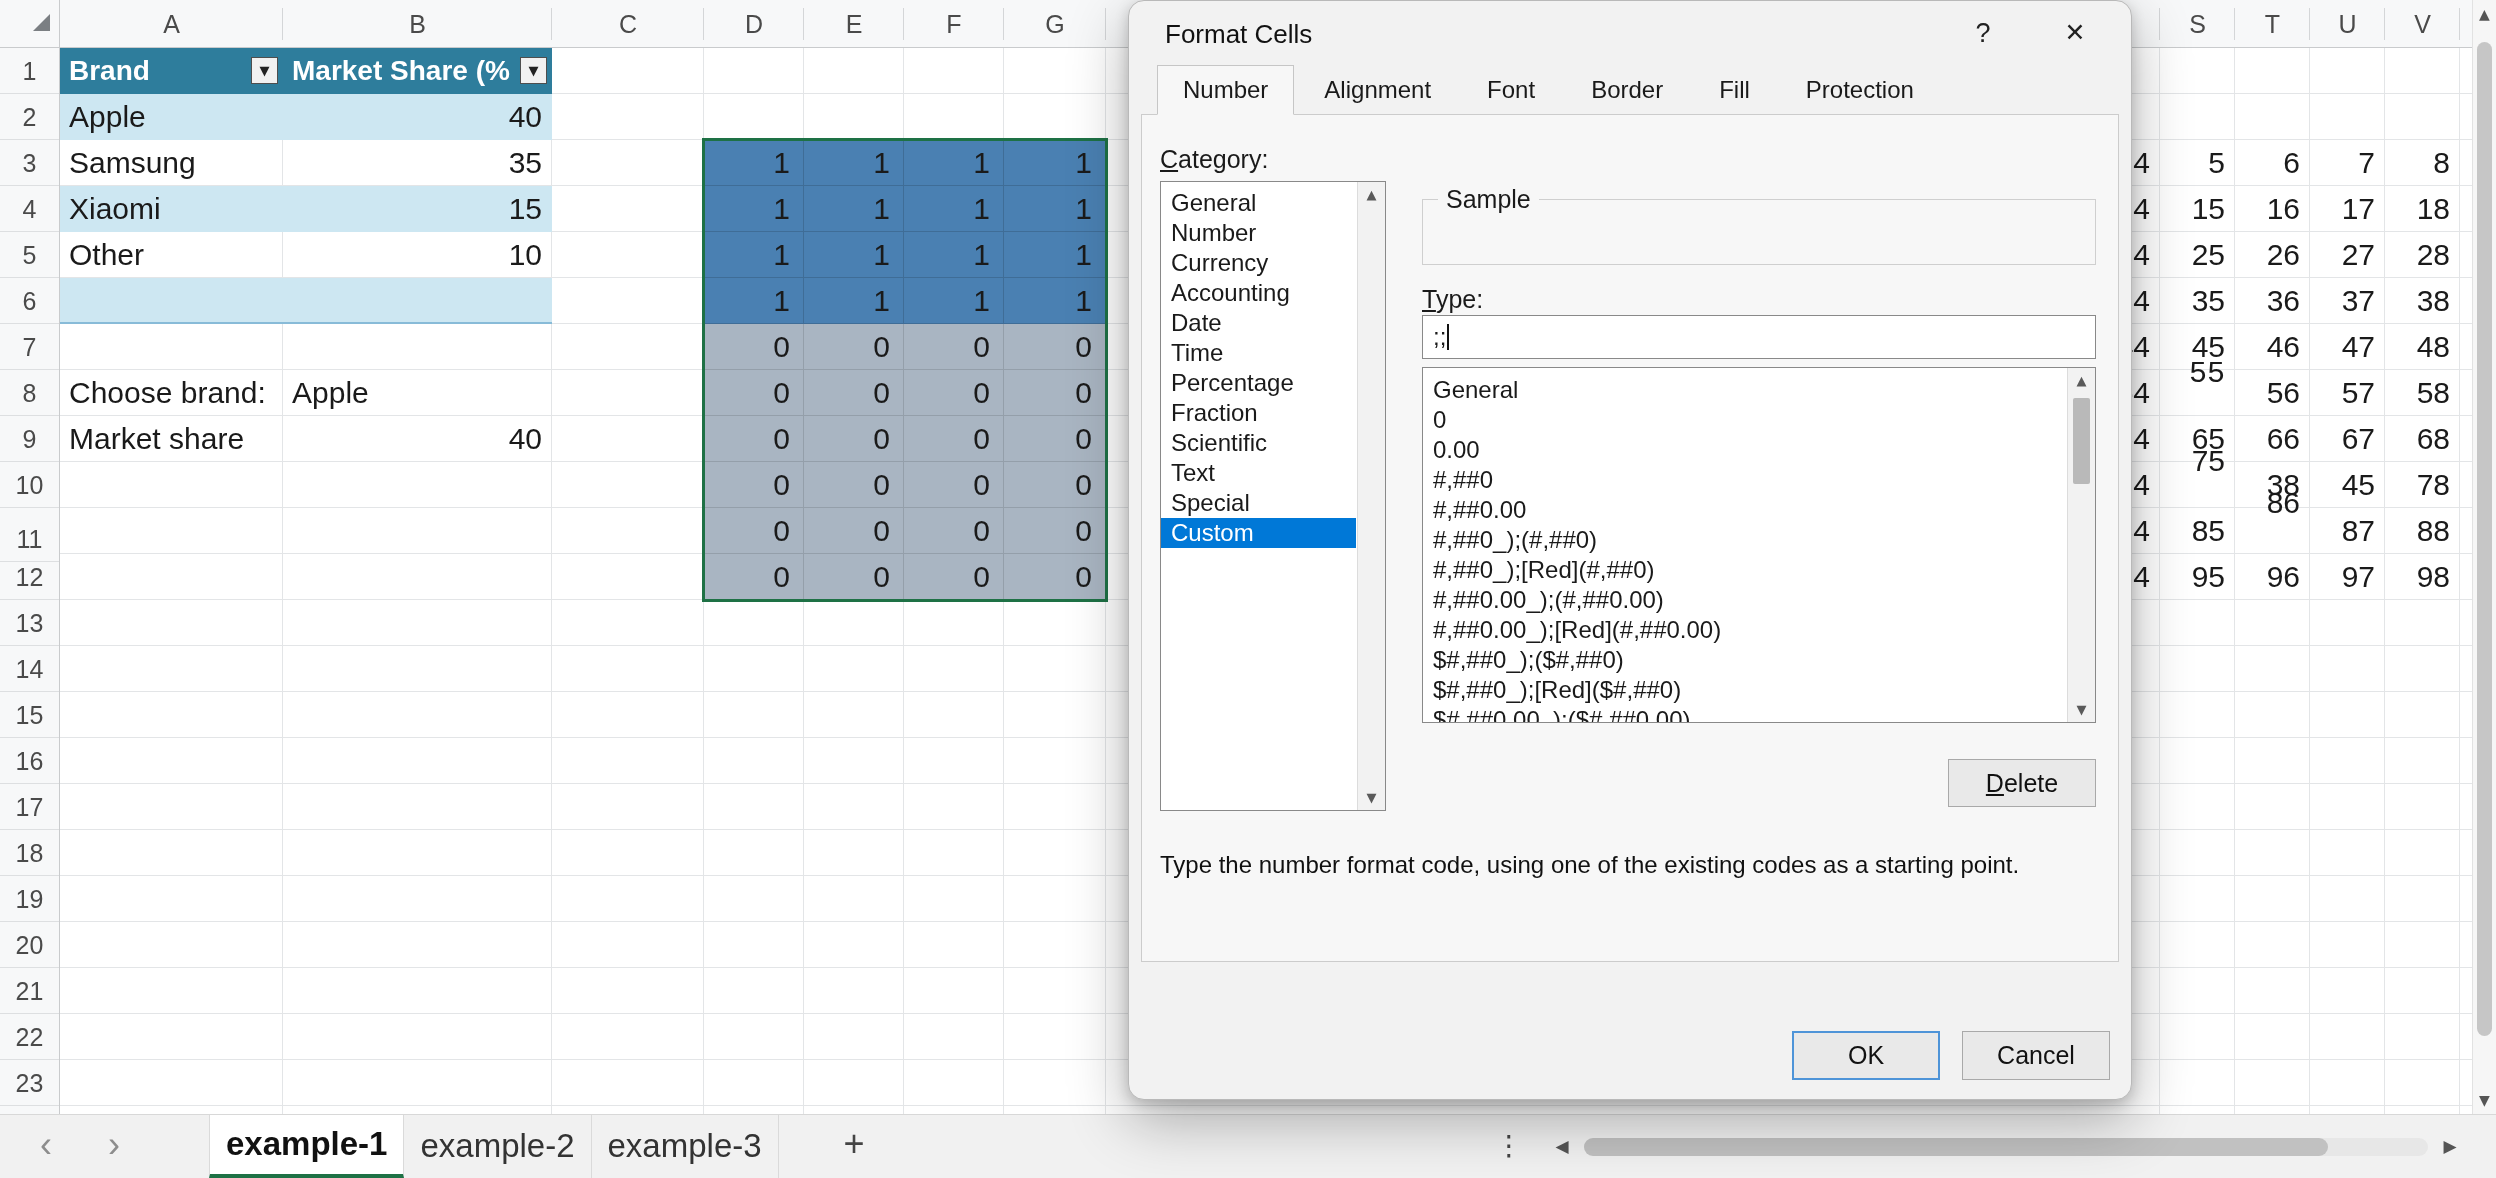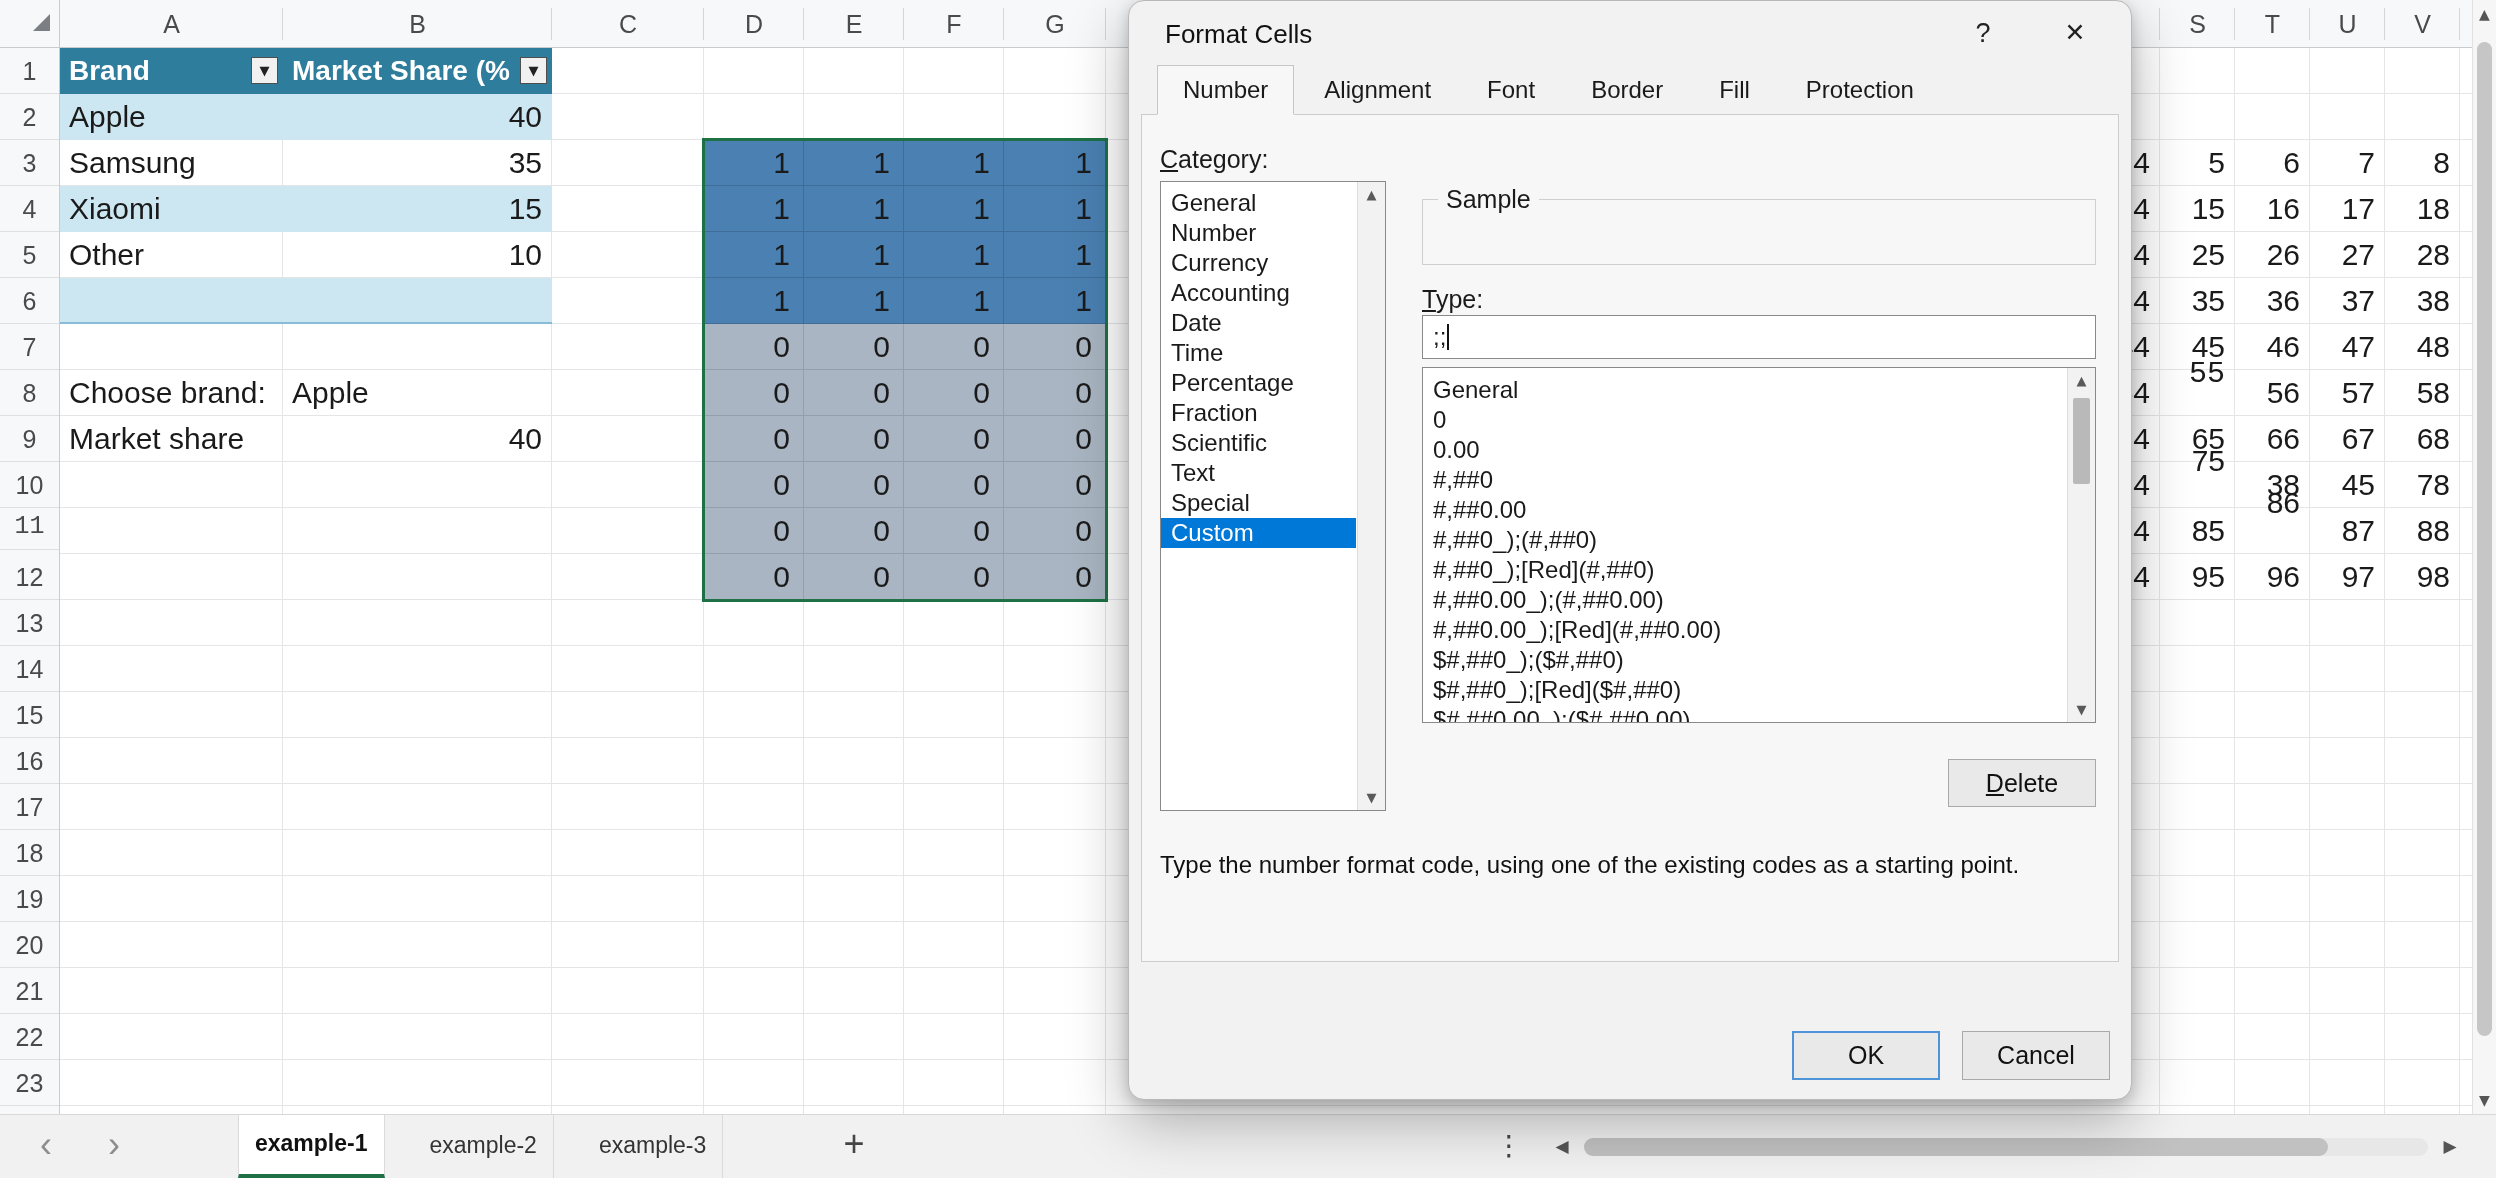--- a/index.html
+++ b/index.html
@@ -72,21 +72,21 @@
   .del-btn { left:806px; top:644px; width:148px; height:48px; }
   .hint { position:absolute; left:18px; top:736px; font-size:24px; color:#111; }
   .ok-btn { left:663px; top:1030px; width:148px; height:49px; border:2px solid #4E94D8; }
   .cancel-btn { left:833px; top:1030px; width:148px; height:49px; }
 
   
   #bottombar { position:absolute; left:0; bottom:0; width:2496px; height:64px; background:#F1F1F1; border-top:1px solid #D8D8D8; z-index:10; }
   .nav-chevron { position:absolute; top:0; height:64px; line-height:60px; font-size:36px; color:#8d8d8d; width:40px; text-align:center; }
   #nav-prev { left:26px; } #nav-next { left:94px; }
   #sheet-tabs { position:absolute; left:209px; top:0; height:63px; display:flex; }
-  .sheet-tab { padding:0 16px; line-height:61px; font-size:23px; color:#333; border-right:1px solid #DADADA;margin-left:29px; }
+  .sheet-tab { padding:0 16px; line-height:61px; font-size:33px; color:#333; border-right:1px solid #DADADA; }
   .sheet-tab:first-child { border-left:1px solid #DADADA; }
   .sheet-tab.active { background:#fff; font-weight:700; color:#111; border-bottom:4px solid var(--active-tab-underline,#1E7145); line-height:57px; }
   .add-tab { position:absolute; left:832px; top:0; width:44px; height:64px; line-height:58px; text-align:center; font-size:36px; color:#444; }
   .kebab { position:absolute; left:1492px; top:0; width:34px; height:64px; line-height:61px; text-align:center; font-size:28px; color:#444; font-family:"DejaVu Sans",sans-serif; }
   .hs-left  { position:absolute; left:1544px; top:0; width:36px; height:64px; line-height:63px; text-align:center; font-size:17px; color:#555; font-family:"DejaVu Sans",sans-serif; }
   .hs-right { position:absolute; left:2432px; top:0; width:36px; height:64px; line-height:63px; text-align:center; font-size:17px; color:#555; font-family:"DejaVu Sans",sans-serif; }
   .hs-track { position:absolute; left:1584px; top:23px; width:844px; height:18px; background:#E7E7E7; border-radius:9px; }
   .hs-thumb { position:absolute; left:0; top:0; width:744px; height:18px; background:#C1C1C1; border-radius:9px; }
 
   
@@ -130,21 +130,21 @@
       <div class="row-num" style="top: 0px;">1</div>
       <div class="row-num" style="top: 46px;">2</div>
       <div class="row-num" style="top: 92px;">3</div>
       <div class="row-num" style="top: 138px;">4</div>
       <div class="row-num" style="top: 184px;">5</div>
       <div class="row-num" style="top: 230px;">6</div>
       <div class="row-num" style="top: 276px;">7</div>
       <div class="row-num" style="top: 322px;">8</div>
       <div class="row-num" style="top: 368px;">9</div>
       <div class="row-num" style="top: 414px;">10</div>
-      <div class="row-num" style="top: 456px; font-family: Liberation Mono, monospace;">11</div>
+      <div class="row-num" style="top: 468px;">11</div>
       <div class="row-num" style="top: 506px;">12</div>
       <div class="row-num" style="top: 552px;">13</div>
       <div class="row-num" style="top: 598px;">14</div>
       <div class="row-num" style="top: 644px;">15</div>
       <div class="row-num" style="top: 690px;">16</div>
       <div class="row-num" style="top: 736px;">17</div>
       <div class="row-num" style="top: 782px;">18</div>
       <div class="row-num" style="top: 828px;">19</div>
       <div class="row-num" style="top: 874px;">20</div>
       <div class="row-num" style="top: 920px; text-align: center;">21</div>

